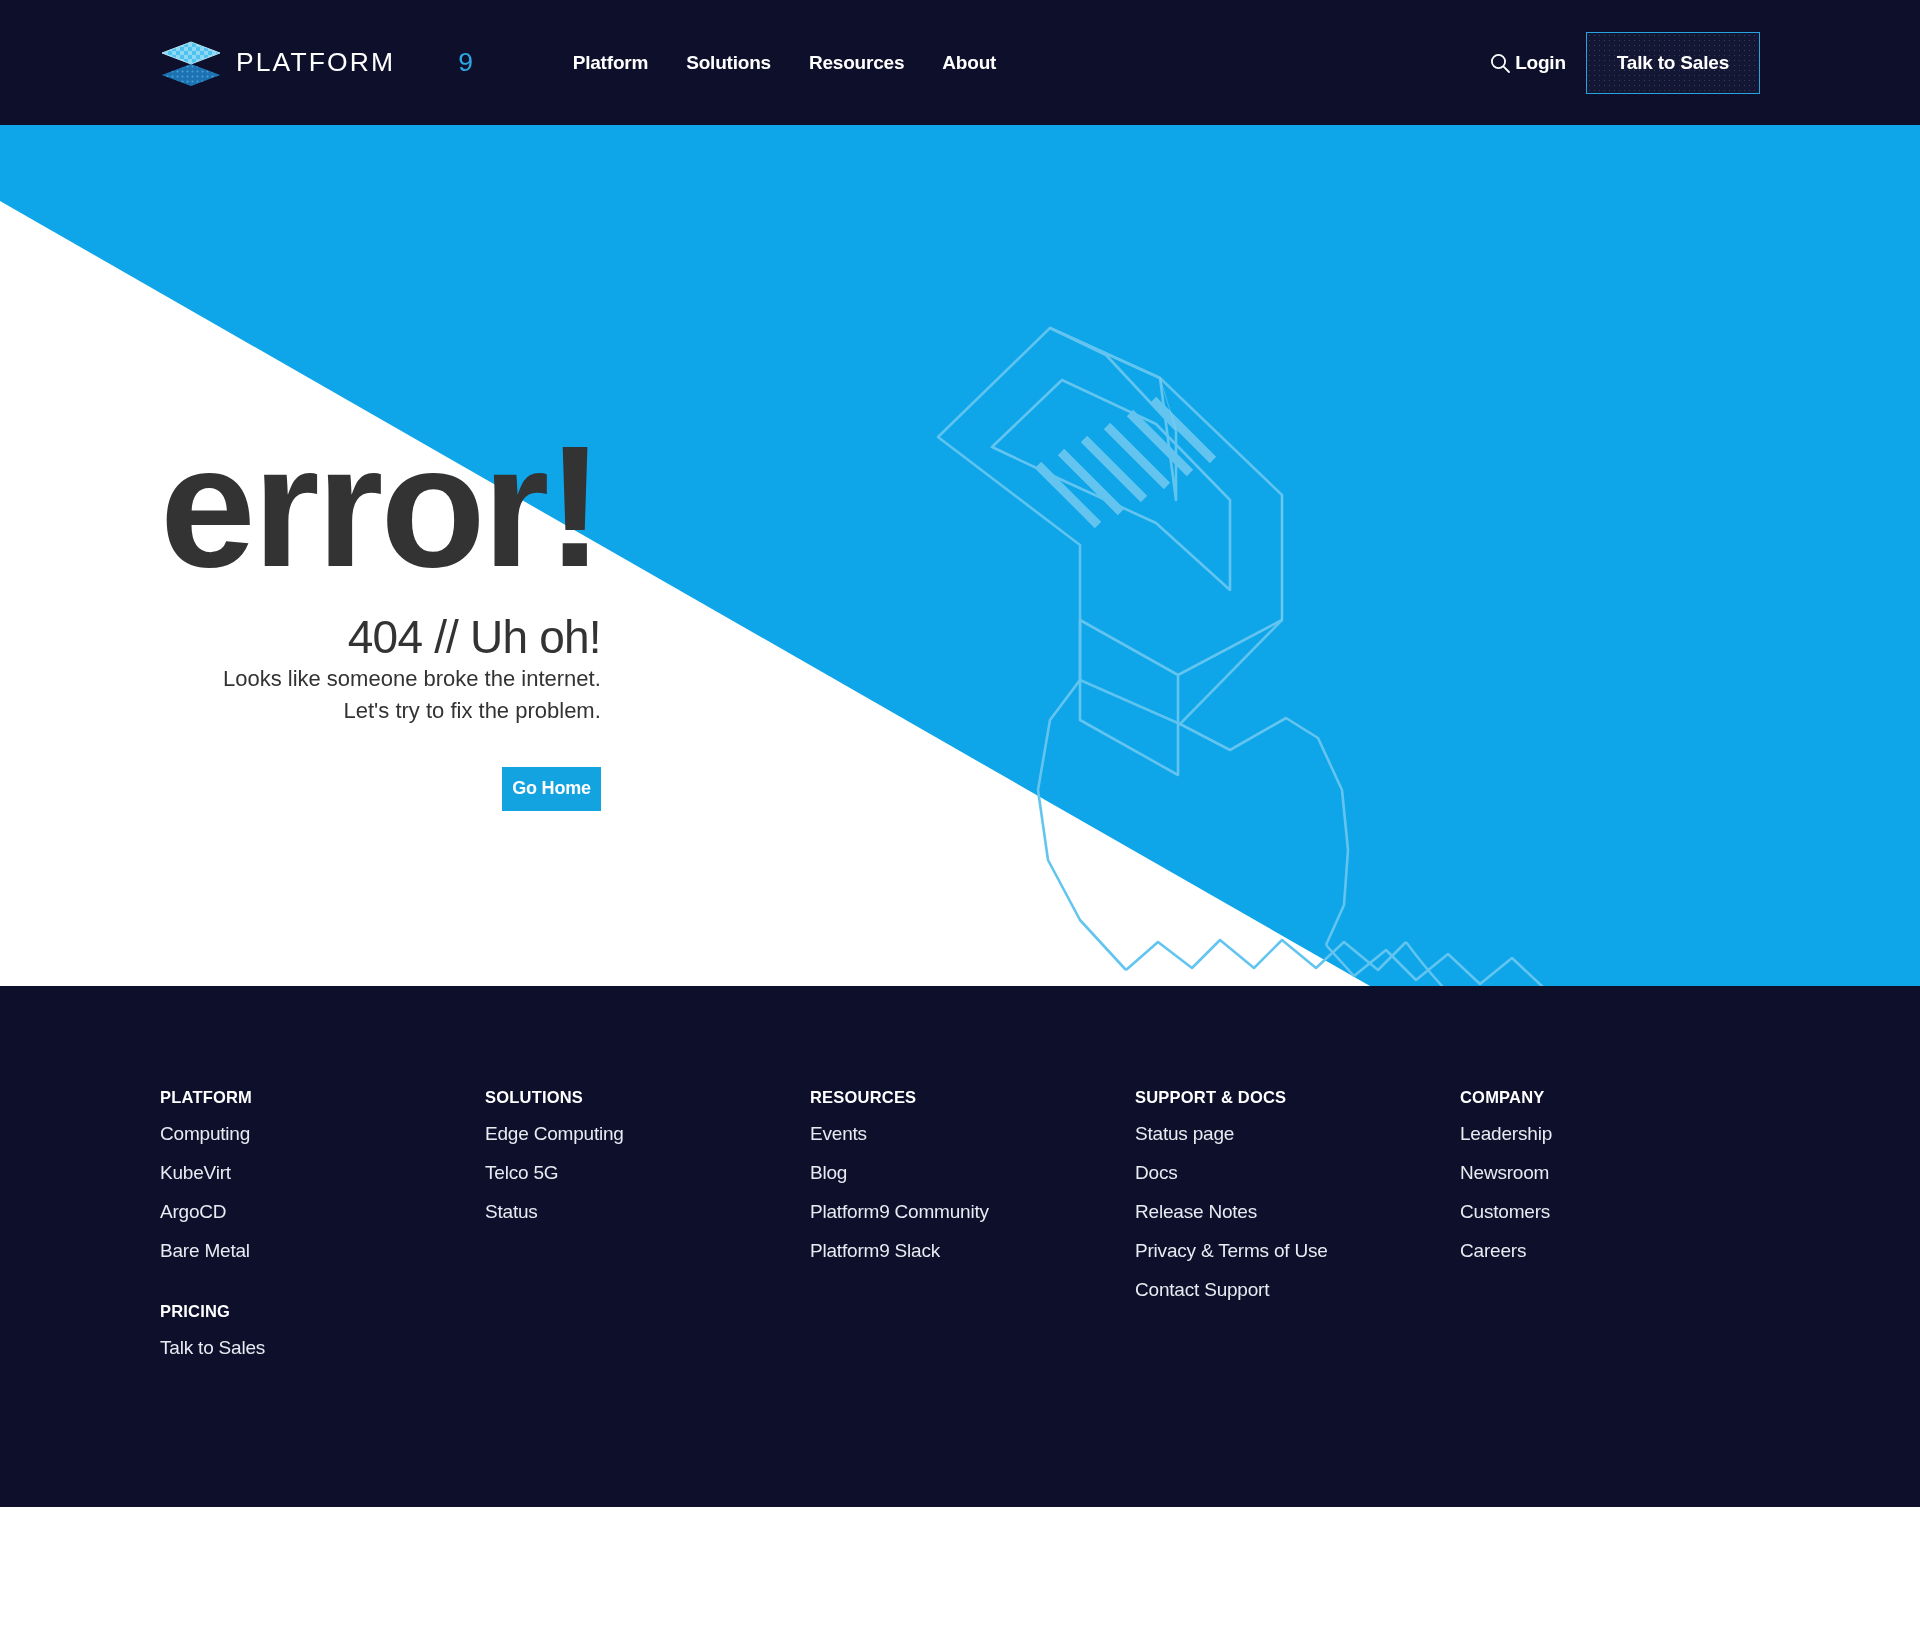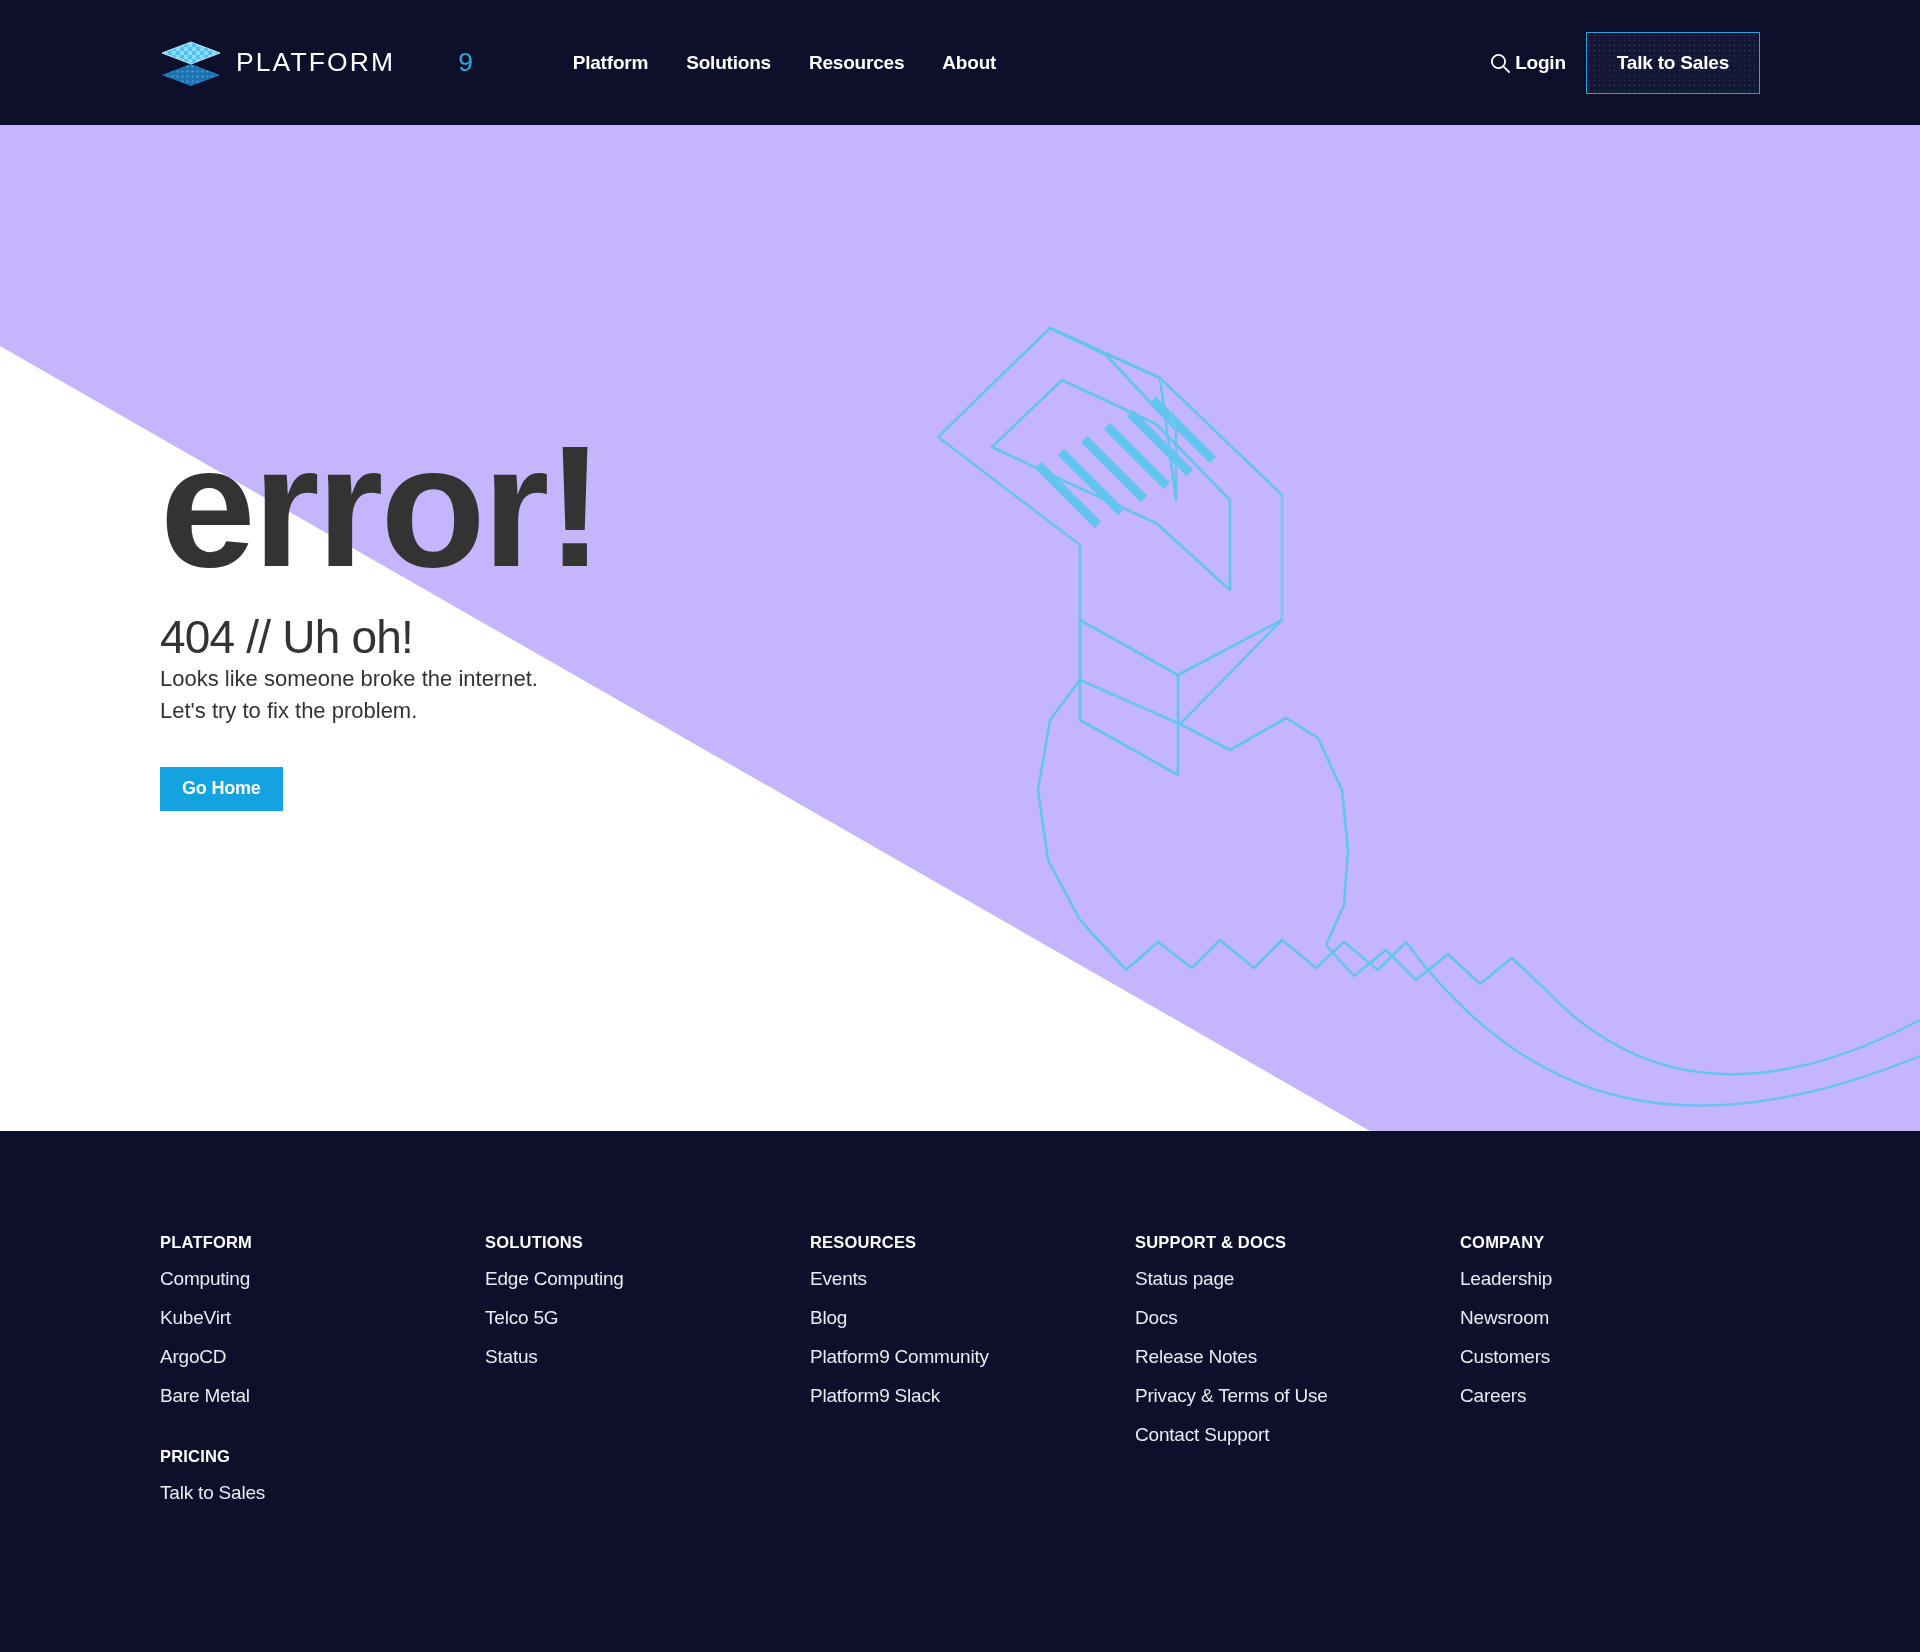--- a/index.html
+++ b/index.html
@@ -61,23 +61,24 @@
     background-color:#131734;
     background-image:radial-gradient(circle, rgba(120,160,215,.30) 0.7px, transparent 0.8px);
     background-size:5px 5px;
     margin-left:20px;
     white-space:nowrap;
   }
 
   
   .hero{
     position:relative;
-    width:1920px; height:1006px;
-    background:#c4b5fd;
+    width:1920px; height:861px;
+    background:#0ea5e9;
     overflow:hidden;
+    text-align:right;
   }
   .hero-wedge{
     position:absolute; left:0; bottom:0;
     width:1400px; height:1000px;
     background:#ffffff;
     clip-path:polygon(0 215px, 1370px 1000px, 0 1000px);
     z-index:1;
   }
   .cable-art{
     position:absolute;
@@ -108,21 +109,21 @@
   }
   .err-body{
     margin-top:0;
     font-size:22px;
     color:#333333;
     line-height:1.45;
   }
   .go-home{
     display:inline-flex;align-items:center;justify-content:center;
     margin-top:40px;
-    height:44px; padding:0 22px;
+    height:44px; padding:0 10px;
     background:#13a3e0;
     color:#ffffff;
     font-size:18px; font-weight:bold;
     text-decoration:none;
     letter-spacing:-0.2px;
   }
 
   
   .footer{
     position:relative;

